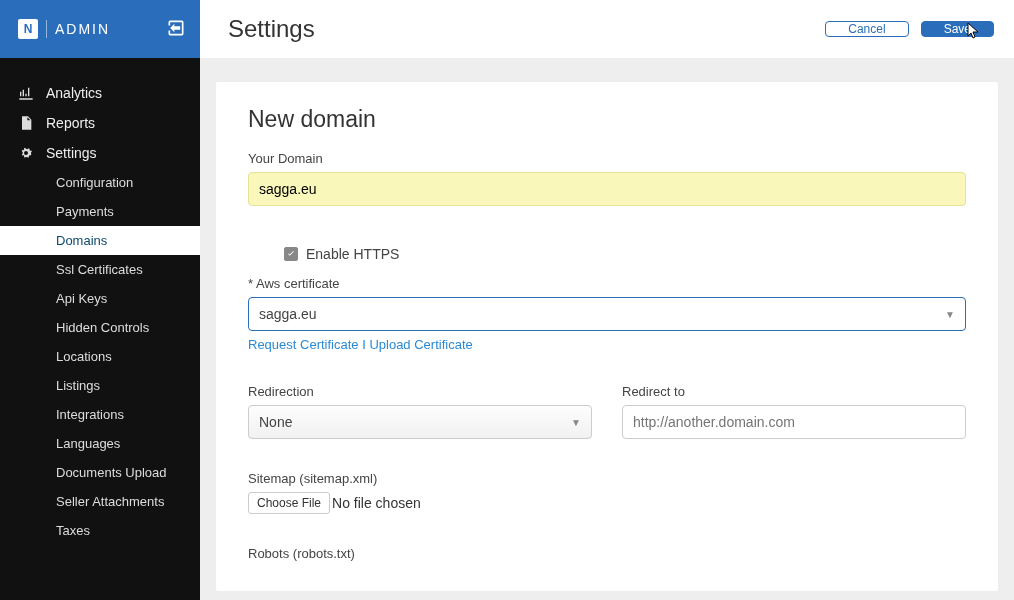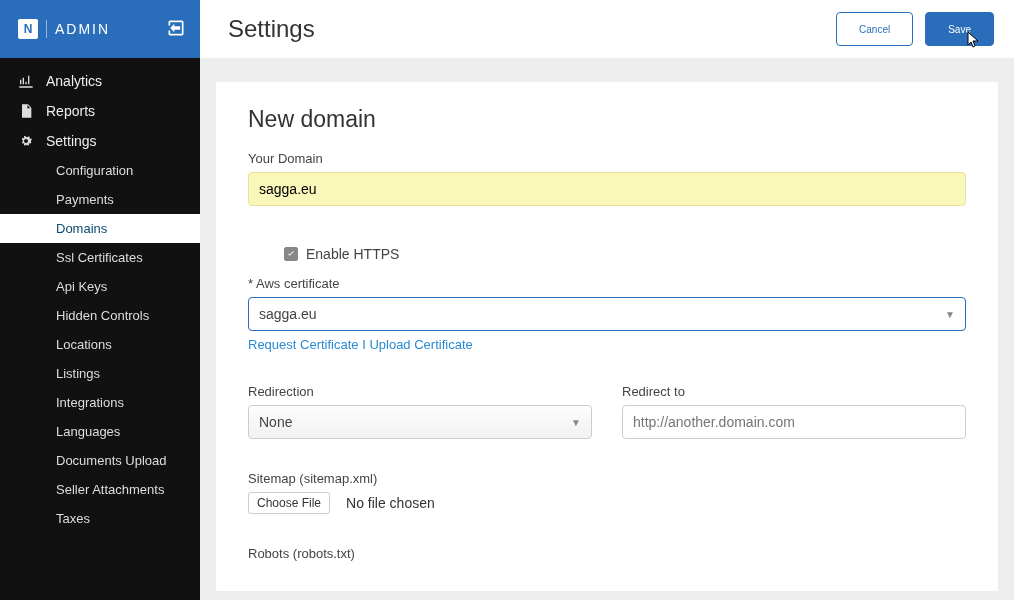--- a/index.html
+++ b/index.html
@@ -6,31 +6,31 @@
   body { font-family: -apple-system, "Helvetica Neue", Arial, sans-serif; font-size: 14px; color: #333; background: #fff; width: 1014px; height: 600px; overflow: hidden; }
 
   .sidebar { position: fixed; top: 0; left: 0; width: 200px; height: 600px; background: #111; color: #ddd; }
   .brand { height: 58px; background: #2a6ebb; display: flex; align-items: center; justify-content: space-between; padding: 0 14px 0 18px; }
   .brand-left { display: flex; align-items: center; gap: 8px; }
   .brand-logo { width: 20px; height: 20px; background: #fff; color: #2a6ebb; font-weight: 700; font-size: 12px; display: flex; align-items: center; justify-content: center; border-radius: 2px; }
   .brand-sep { width: 1px; height: 18px; background: rgba(255,255,255,0.5); }
   .brand-text { color: #fff; font-size: 14px; letter-spacing: 2px; font-weight: 400; }
   .brand-exit svg { width: 20px; height: 20px; fill: #fff; }
 
-  .nav { padding-top: 8px; }
+  .nav { padding-top: 20px; }
   .nav-item { display: flex; align-items: center; gap: 12px; padding: 7px 18px; color: #eee; cursor: pointer; font-size: 14px; }
   .nav-item .nicon { width: 16px; display: inline-flex; justify-content: center; }
   .nav-sub { padding: 7px 18px 7px 56px; color: #ddd; cursor: pointer; font-size: 13px; }
   .nav-sub.active { background: #fff; color: #0c4a6e; }
   .nicon svg { width: 16px; height: 16px; fill: #ddd; }
 
   .topbar { position: fixed; top: 0; left: 200px; right: 0; height: 58px; background: #fff; display: flex; align-items: center; justify-content: space-between; padding: 0 20px 0 28px; }
   .page-title { font-size: 24px; font-weight: 400; color: #333; }
   .btns { display: flex; gap: 12px; }
-  .btn { height: 34px; padding: 0 22px; border-radius: 4px; font-size: 10px; display: flex; align-items: center; cursor: pointer; position: relative; }
+  .btn { height: 16px; padding: 0 22px; border-radius: 4px; font-size: 12px; display: flex; align-items: center; cursor: pointer; position: relative; }
   .btn-cancel { border: 1px solid #2a6ebb; color: #2a6ebb; background: #fff; }
   .btn-save { background: #2a6ebb; color: #fff; border: 1px solid #2a6ebb; }
   .cursor-img { position: absolute; right: 12px; bottom: -4px; pointer-events: none; }
 
   .workspace { position: fixed; top: 58px; left: 200px; right: 0; bottom: 0; background: #eee; overflow-y: auto; padding: 24px 16px; }
   .card { background: #fff; border-radius: 2px; padding: 24px 32px; }
   .card h2 { font-size: 23px; font-weight: 400; color: #333; margin-bottom: 18px; }
   .lbl { font-size: 13px; color: #444; margin-bottom: 6px; display: block; }
   .field { width: 100%; height: 34px; border: 1px solid #ccc; border-radius: 4px; padding: 0 10px; font-size: 14px; }
   .field.yellow { background: #faf7ba; border-color: #e8e19a; }
@@ -40,21 +40,21 @@
   .chk.checked svg { width: 10px; height: 10px; fill: #fff; }
   .req::before { content: "* "; }
   .select { width: 100%; height: 34px; border: 1px solid #2a6ebb; border-radius: 4px; padding: 0 10px; font-size: 14px; background: #fff; display: flex; align-items: center; justify-content: space-between; color: #444; }
   .select .caret { color: #888; font-size: 10px; }
   .linkrow { margin-top: 6px; font-size: 13px; }
   .linkrow a { color: #2a8ad4; text-decoration: none; cursor: pointer; }
   .linkrow .divider { color: #2a8ad4; }
   .row2 { display: flex; gap: 30px; margin-top: 32px; }
   .col { flex: 1; }
   .select.gray { background: linear-gradient(#fdfdfd,#f1f1f1); border: 1px solid #ccc; gap: 16px; }
-  .filelike { display: flex; align-items: center; gap: 16px; margin-top: 6px; }
+  .filelike { display: flex; align-items: center; gap: 2px; margin-top: 6px; }
   .filebtn { border: 1px solid #ccc; border-radius: 3px; padding: 3px 8px; font-size: 12px; background: #fff; cursor: pointer; }
   .filetext { font-size: 14px; color: #333; }
   .section-top { margin-top: 32px; }
 </style>
 </head>
 <body>
 
 <div class="sidebar">
   <div class="brand">
     <div class="brand-left">

